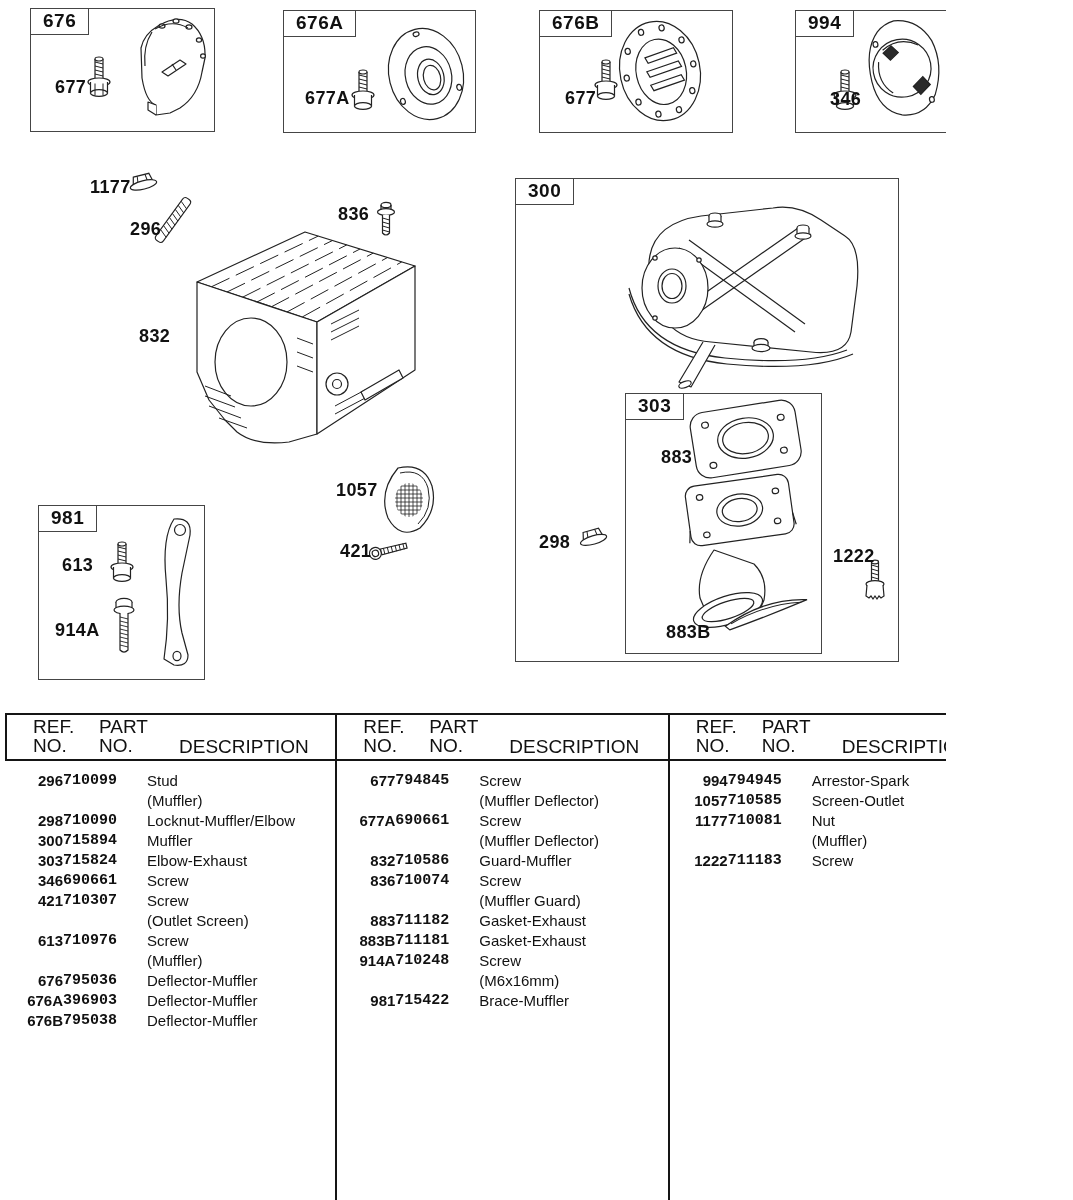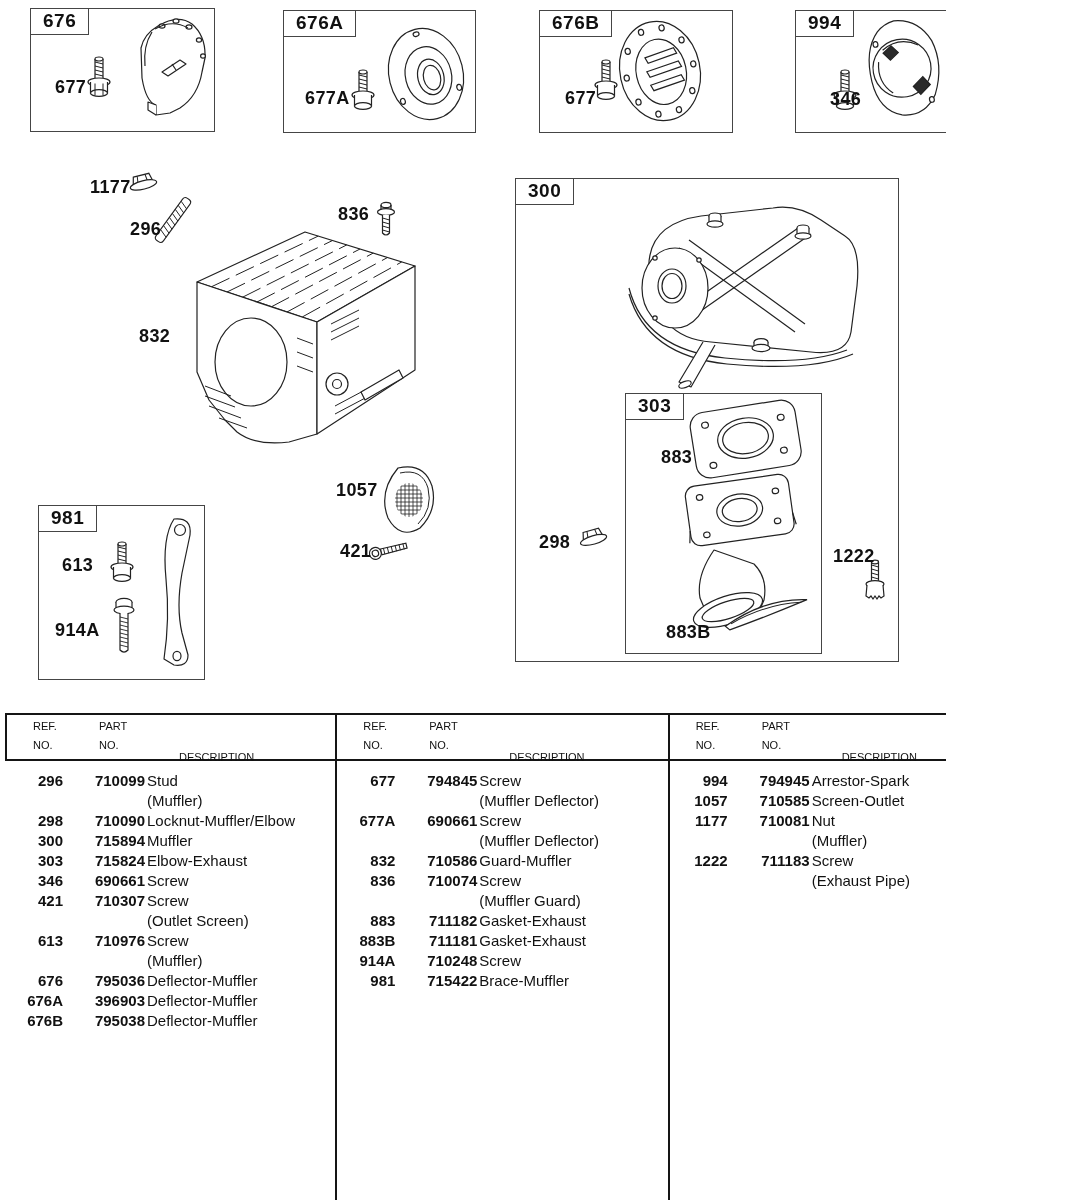--- a/index.html
+++ b/index.html
@@ -7,29 +7,29 @@
         font-family:"Liberation Sans",sans-serif;color:#111;}
   .figbox{position:absolute;border:1.4px solid #454545;background:transparent;}
   .tab{position:absolute;border:1.4px solid #454545;background:#fff;padding:1px 12px 2px 12px;
        font-weight:bold;font-size:19px;letter-spacing:.5px;}
   .callout{position:absolute;font-weight:bold;font-size:18px;letter-spacing:.4px;white-space:nowrap;}
   .draw{position:absolute;}
   
   .ptable{position:absolute;left:5px;top:713px;width:997px;height:487px;
           border-top:2.2px solid #151515;display:flex;}
   .pcol{flex:1 1 0;border-right:2px solid #151515;box-sizing:border-box;}
-  .thead{height:44px;border-bottom:2.2px solid #151515;position:relative;font-size:11px;}
+  .thead{height:44px;border-bottom:2.2px solid #151515;position:relative;font-size:19px;}
   .pcol-first .thead{border-left:2px solid #151515;}
   .h-ref{position:absolute;left:26px;top:2px;line-height:19px;}
   .h-part{position:absolute;left:92px;top:2px;line-height:19px;}
-  .h-desc{position:absolute;left:172px;top:36px;}
+  .h-desc{position:absolute;left:172px;top:21px;}
   .tbody{padding-top:10px;}
   .trow{display:flex;line-height:20px;font-size:15px;}
   .tref{width:58px;text-align:right;font-weight:bold;white-space:pre;}
-  .tpart{width:82px;text-align:right;font-weight:bold;white-space:pre;}
+  .tpart{width:82px;font-weight:bold;white-space:pre;font-family:Liberation Mono, monospace;}
   .tdesc{margin-left:2px;white-space:pre;}
 </style>
 </head>
 <body>
 
 <div class="page">
 
   <div class="figbox" style="left:30px;top:8px;width:183px;height:122px"></div>
   <div class="figbox" style="left:283px;top:10px;width:191px;height:121px"></div>
   <div class="figbox" style="left:539px;top:10px;width:192px;height:121px"></div>
@@ -487,20 +487,25 @@
             <span class="tref">883B</span>
             <span class="tpart">711181</span>
             <span class="tdesc">Gasket-Exhaust</span>
           </div>
           <div class="trow">
             <span class="tref">914A</span>
             <span class="tpart">710248</span>
             <span class="tdesc">Screw</span>
           </div>
           <div class="trow">
+            <span class="tref"></span>
+            <span class="tpart"></span>
+            <span class="tdesc">(M6x16mm)</span>
+          </div>
+          <div class="trow">
             <span class="tref">981</span>
             <span class="tpart">715422</span>
             <span class="tdesc">Brace-Muffler</span>
           </div>
         </div>
     </div>
     <div class="pcol">
       <div class="thead">
         <div class="h-ref">
           <div>REF.</div>
@@ -531,22 +536,17 @@
           <div class="trow">
             <span class="tref"></span>
             <span class="tpart"></span>
             <span class="tdesc">(Muffler)</span>
           </div>
           <div class="trow">
             <span class="tref">1222</span>
             <span class="tpart">711183</span>
             <span class="tdesc">Screw</span>
           </div>
-          <div class="trow">
-            <span class="tref"></span>
-            <span class="tpart"></span>
-            <span class="tdesc">(Exhaust Pipe)</span>
-          </div>
         </div>
     </div>
   </div>
 
 </div>
 
 </body></html>

